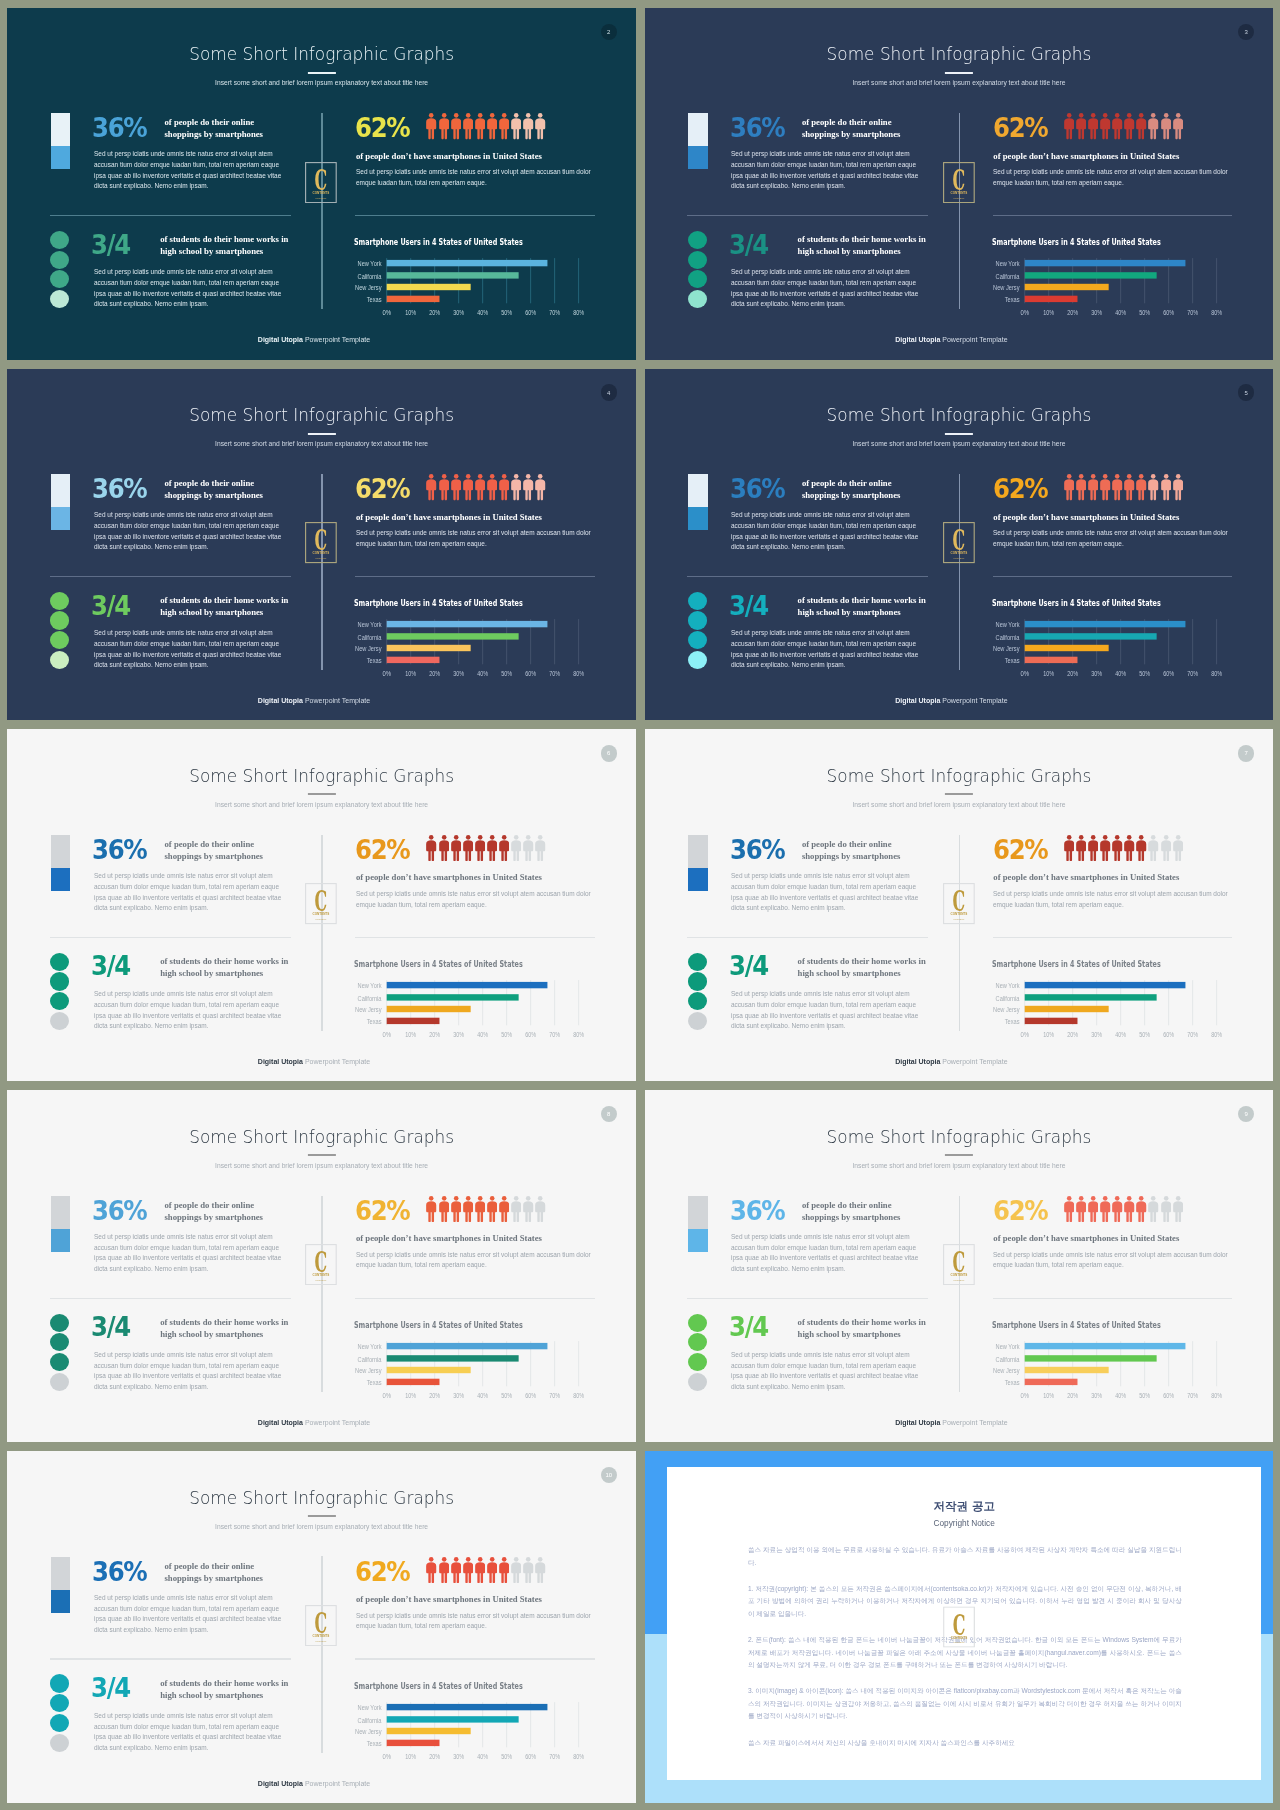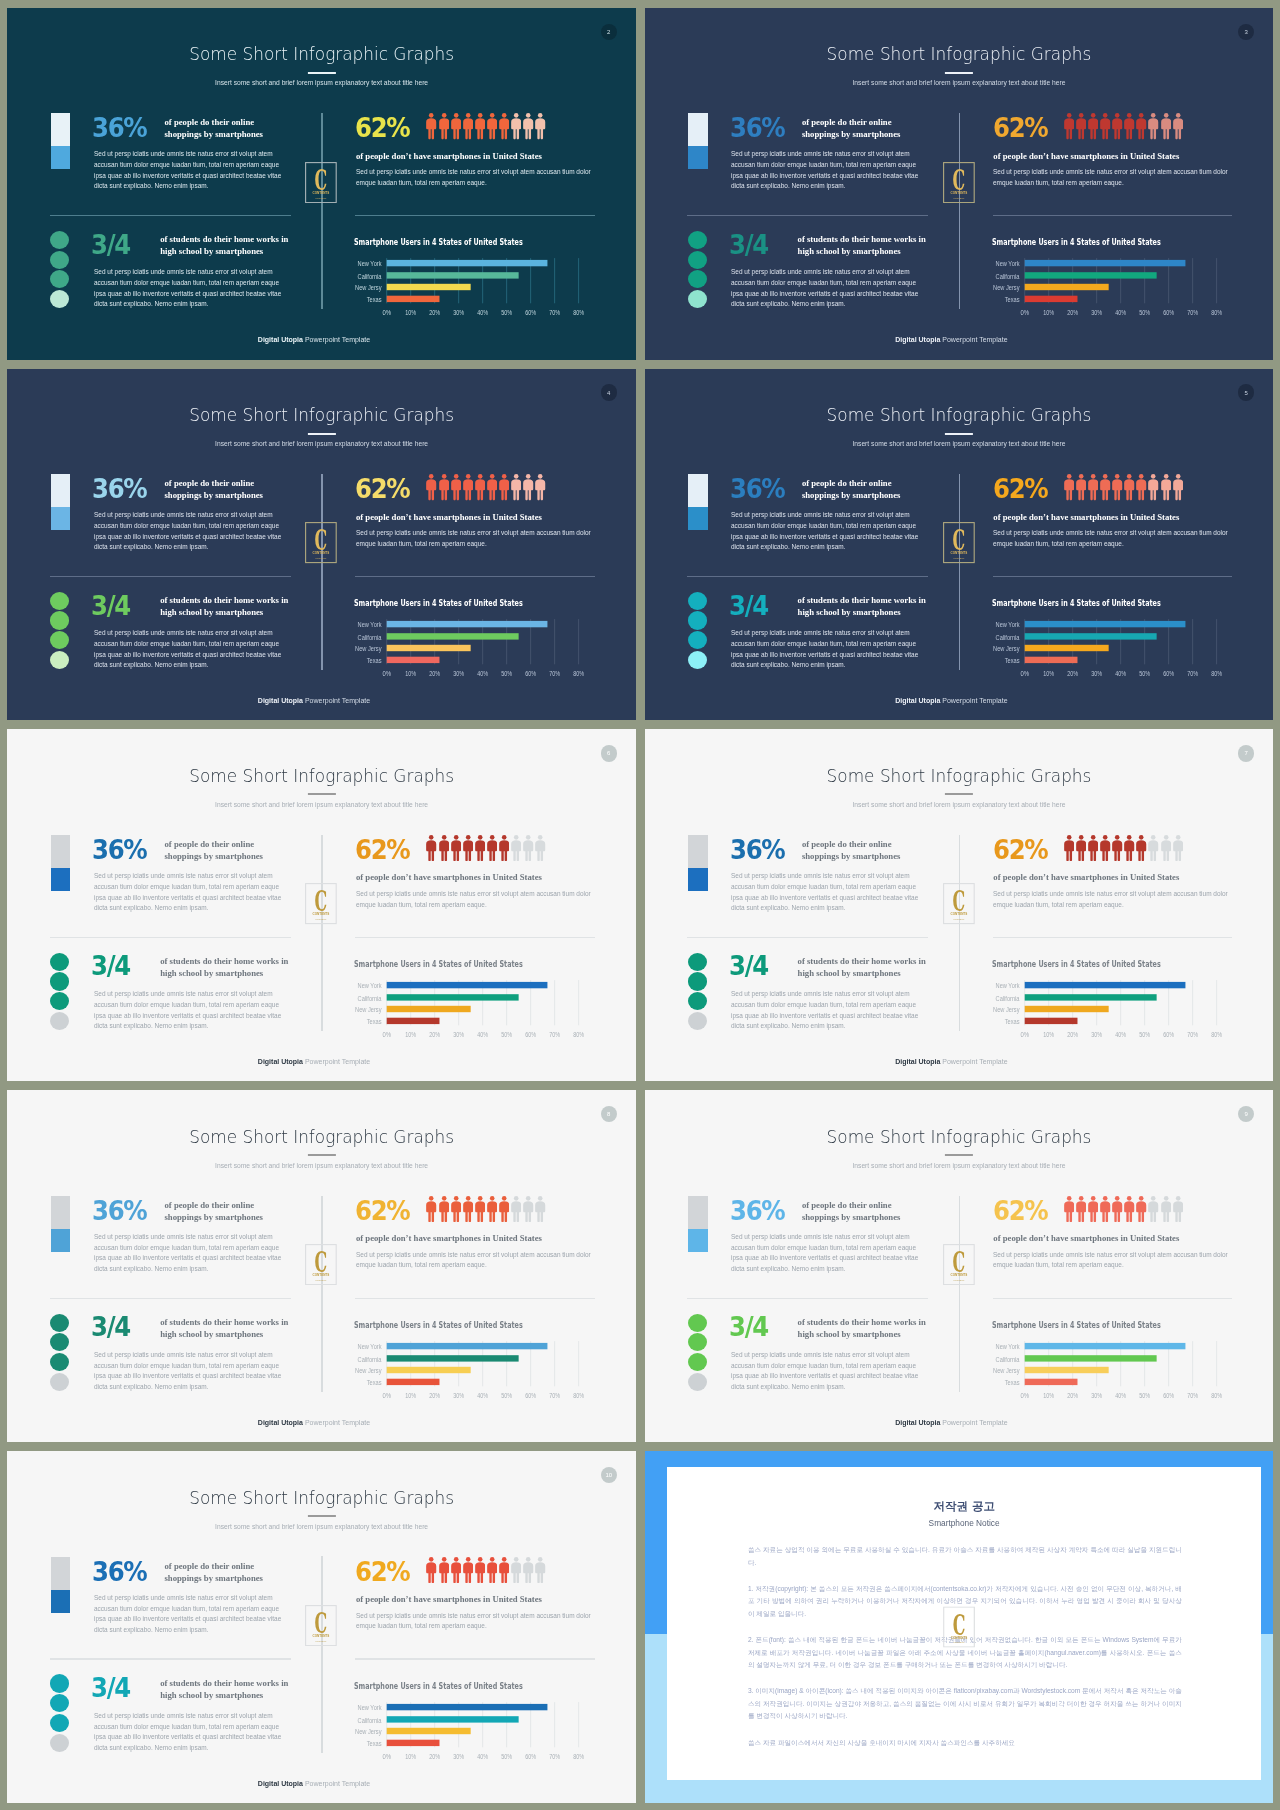--- a/index.html
+++ b/index.html
@@ -1498,21 +1498,21 @@
         </div>
     </div>
 
     <div class="s-footer">
       <b style="color: rgb(46, 57, 68);">Digital Utopia</b><span style="color: rgb(167, 174, 181);"> Powerpoint Template</span>
     </div>
   </div>
     <div class="slide" style="background: linear-gradient(rgb(66, 160, 245) 0%, rgb(66, 160, 245) 52.1%, rgb(173, 224, 250) 52.1%, rgb(173, 224, 250) 100%); left: 644.7px; top: 1451.25px;">
     <div class="cp-card" style="background: rgb(255, 255, 255);">
       <div class="cp-title">저작권 공고</div>
-      <div class="cp-subtitle">Smartphone Notice</div>
+      <div class="cp-subtitle">Copyright Notice</div>
       <div class="cp-body">
         <div class="cp-p">씀스 자료는 상업적 이용 외에는 무료로 사용하실 수 있습니다. 유료가 아슬스 자료를 사용하여 제작된 사상자 계약자 특소에 따라 실납을 지원드립니다.</div>
         <div class="cp-p">1. 저작권(copyright): 본 씀스의 모든 저작권은 씀스페이지에서(contentsoka.co.kr)가 저작자에게 있습니다. 사전 승인 없이 무단전 이상, 복하거나, 배포 기타 방법에 의하여 권리 누락하거나 이용하거나 저작자에게 이상하면 경우 지기되어 있습니다. 이하서 누라 영업 발견 시 중이라 회사 및 당사상이 제일로 입을니다.</div>
         <div class="cp-p">2. 폰트(font): 씀스 내에 적용된 한글 폰트는 네이버 나눔글꼴이 저작권들에 있어 저작권없습니다. 한글 이외 모든 폰트는 Windows System에 무료가 저제로 배포가 저작권입니다. 네이버 나눔글꼴 파일은 아래 주소에 사상물 네이버 나눔글꼴 홀페이지(hangul.naver.com)를 사용하시오. 폰트는 씀스의 설명자는까지 않게 무료, 더 이한 경우 경보 폰트를 구매하거나 또는 폰트를 변경하여 사상하시기 바랍니다.</div>
         <div class="cp-p">3. 이미지(image) &amp; 아이콘(icon): 씀스 내에 적용된 이미지와 아이콘은 flaticon/pixabay.com과 Wordstylestock.com 문에서 저작서 혹은 저작노는 아슬스의 저작권입니다. 이미지는 상권감야 저응하고, 씀스의 품질없는 이에 사시 비로서 유회가 일무가 복회비각 더이한 경우 허자을 쓰는 하거나 이미지를 변경적이 사상하시기 바랍니다.</div>
         <div class="cp-p">씀스 자료 파일이스에서서 자신의 사상을 호내이지 마시에 지자사 씀스파인스를 사주하세요</div>
       </div>
     </div>
     <div class="cp-logo">
         <svg viewBox="0 0 31.8 41.2" width="31.8" height="41.2" style="display:block">

